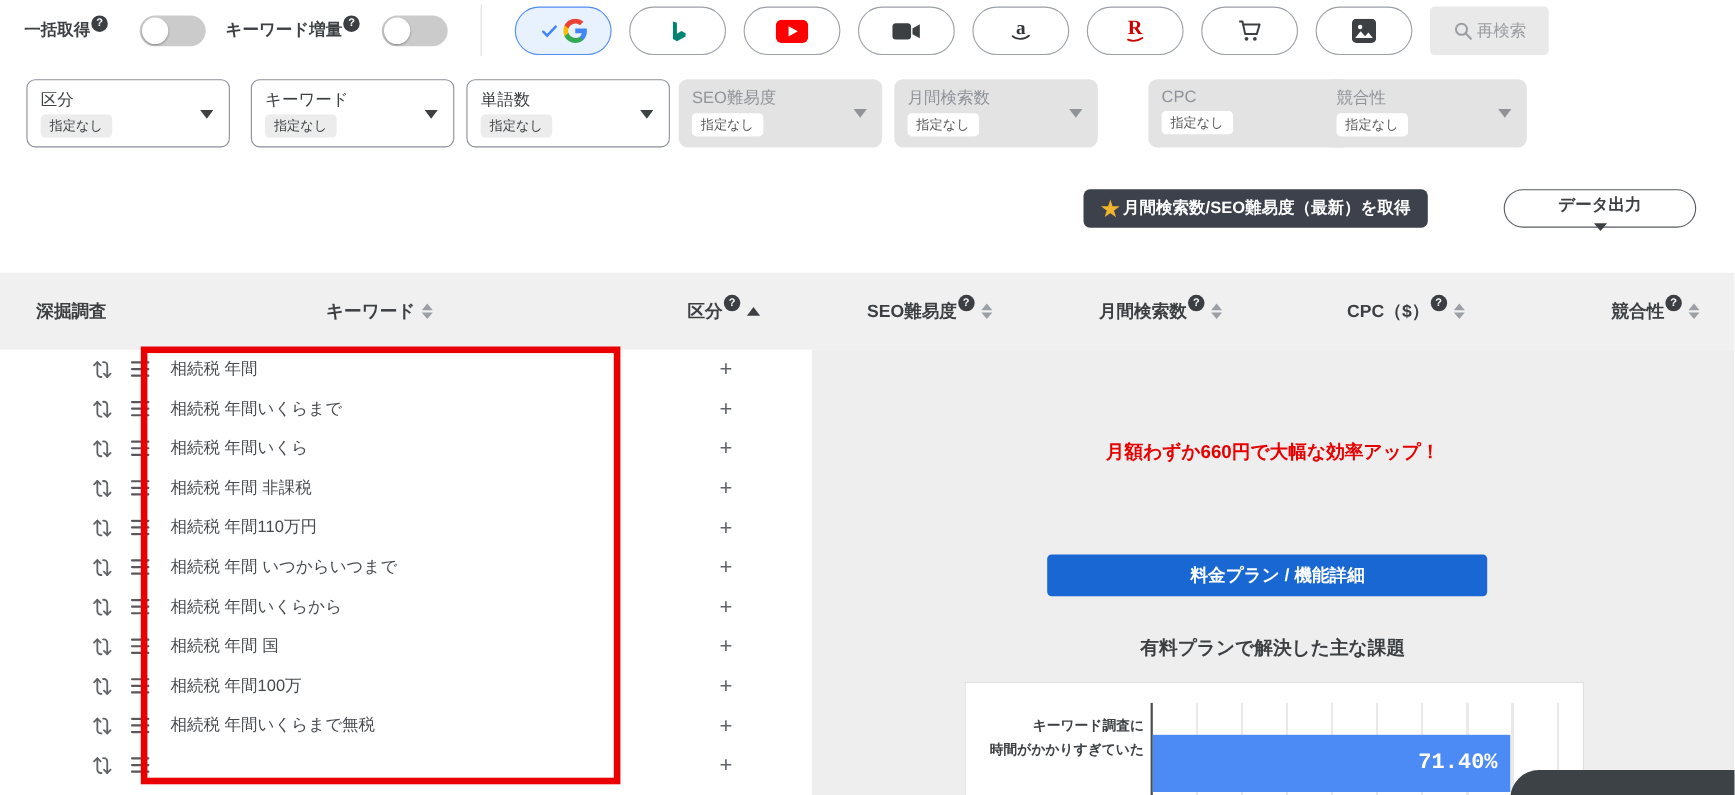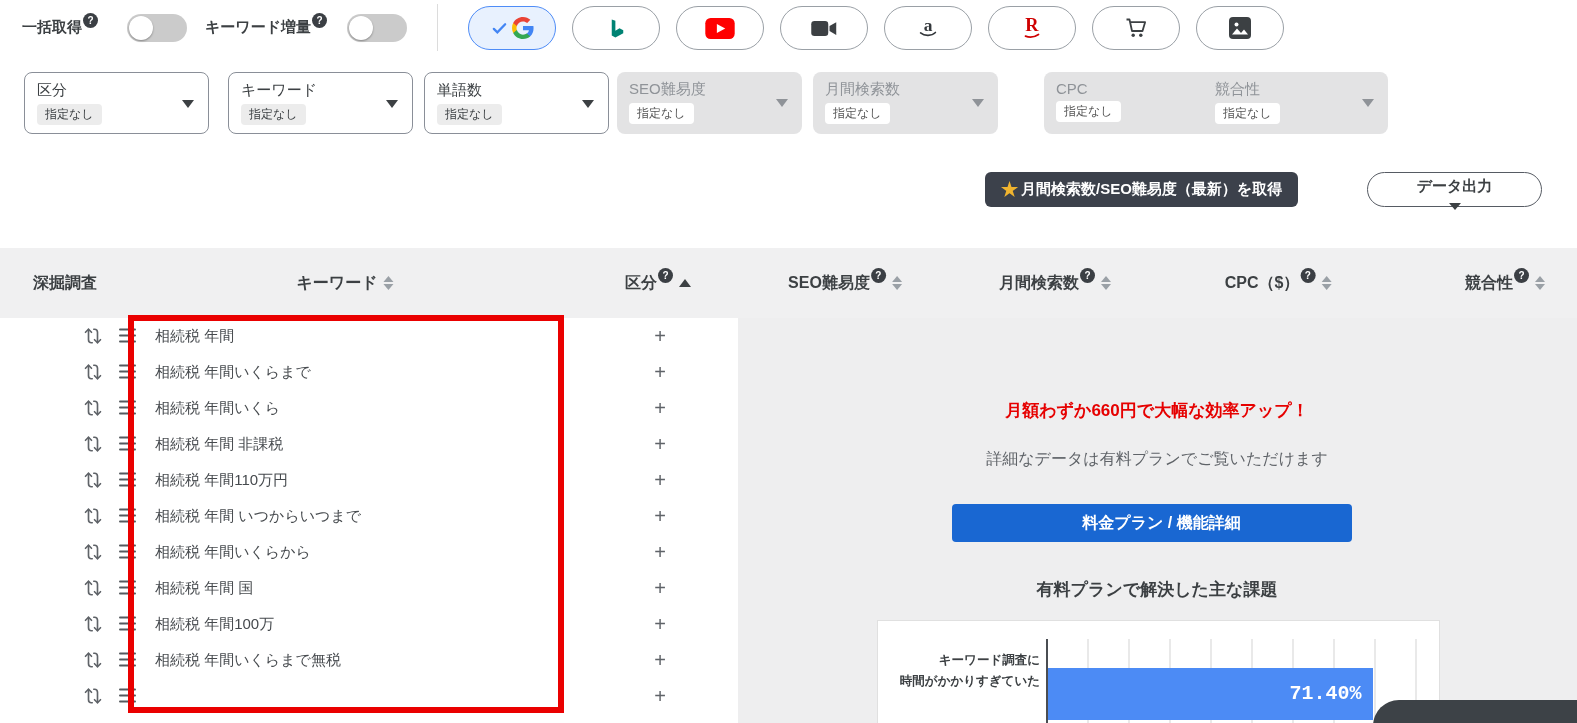--- a/index.html
+++ b/index.html
@@ -165,20 +165,27 @@
       </svg>
     </div>
     <div class="pill" style="left:1196px">
       <svg width="22" height="22" viewBox="0 0 22 22">
         <rect width="22" height="22" rx="4" fill="#3c4043"></rect>
         <circle cx="7.5" cy="7.5" r="2" fill="#fff"></circle>
         <path d="M3 17.5l5-6 4 4.5 3-3.5 4 5z" fill="#fff"></path>
       </svg>
     </div>
 
+    <div class="re-search">
+      <svg width="18" height="18" viewBox="0 0 20 20">
+        <circle cx="8.5" cy="8.5" r="5.6" stroke="#9a9da1" stroke-width="2" fill="none"></circle>
+        <path d="M12.8 12.8L18 18" stroke="#9a9da1" stroke-width="2" stroke-linecap="round"></path>
+      </svg>
+      <span>再検索</span>
+    </div>
   </div>
 
   <div class="filterbox" style="left:24px">
     <span class="flabel">区分</span>
     <span class="fvalue">指定なし</span>
     <span class="caret"></span>
   </div>
   <div class="filterbox" style="left:228px">
     <span class="flabel">キーワード</span>
     <span class="fvalue">指定なし</span>
@@ -446,21 +453,20 @@
         <rect y="0.5" width="17" height="2" rx="1"></rect>
           <rect y="6.5" width="17" height="2" rx="1"></rect>
           <rect y="12.5" width="17" height="2" rx="1"></rect>
       </svg>
       <span class="plus">+</span>
     </div>
   </div>
 
   <div class="overlay"></div>
   <div class="promo-head">月額わずか660円で大幅な効率アップ！</div>
-  <div class="promo-sub">詳細なデータは有料プランでご覧いただけます</div>
   <button class="plan-btn">料金プラン / 機能詳細</button>
   <div class="chart-title">有料プランで解決した主な課題</div>
 
   <div class="chart-card">
     <div class="plot"></div>
     <div class="axis"></div>
     <div class="cat-label">
       <span>キーワード調査に</span><br>
       <span>時間がかかりすぎていた</span>
     </div>

